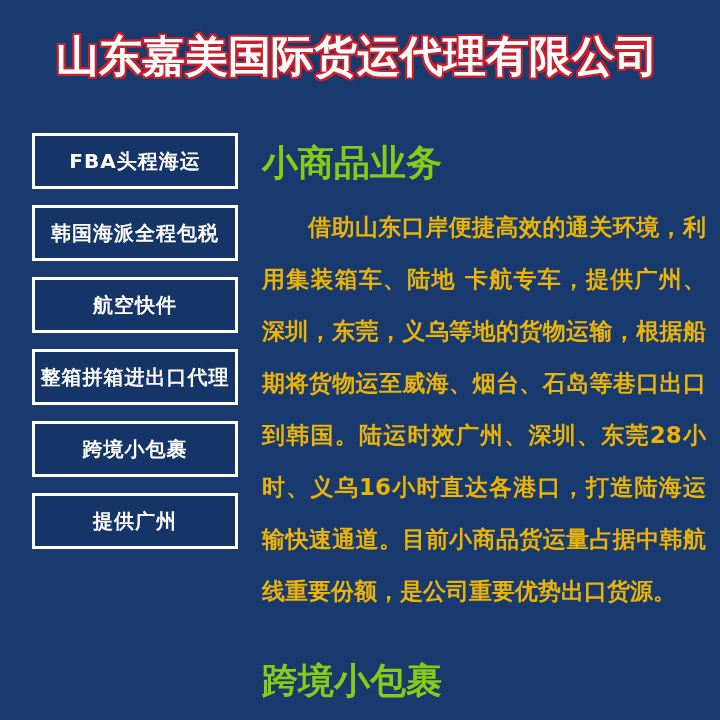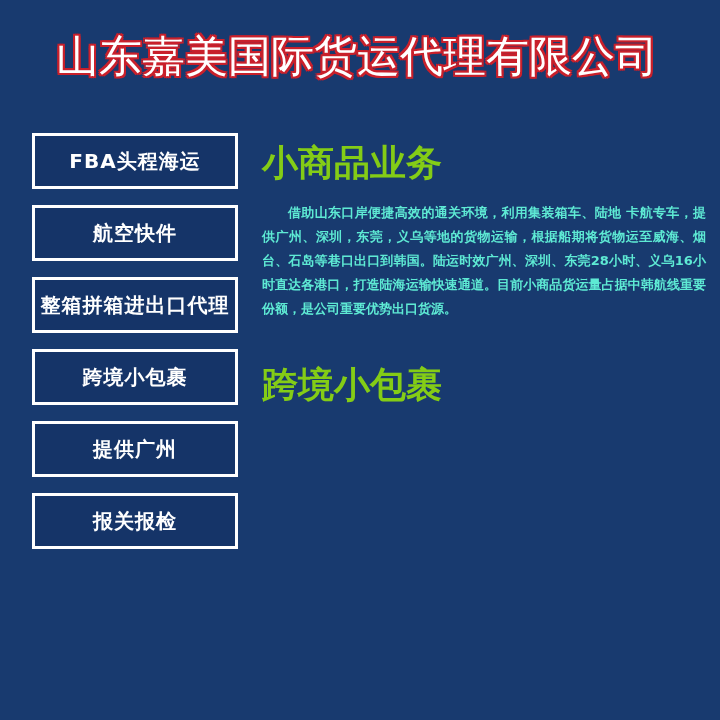--- a/index.html
+++ b/index.html
@@ -5,21 +5,21 @@
   * { margin:0; padding:0; box-sizing:border-box; }
   html,body { width:720px; height:720px; }
   body { font-family:"DejaVu Sans","Liberation Sans",sans-serif; }
   .page {
     position:relative; width:720px; height:720px;
     background:#183a6f; overflow:hidden;
   }
   .title {
     position:absolute; top:28px; left:0; right:6px;
     text-align:center;
-    font-size:43px; font-weight:normal; letter-spacing:0px;
+    font-size:43px; font-weight:bold; letter-spacing:0px;
     color:#ffffff;
     text-shadow:
       -2px -2px 0 #c9202b, 2px -2px 0 #c9202b,
       -2px  2px 0 #c9202b, 2px  2px 0 #c9202b,
       -2px  0   0 #c9202b, 2px  0   0 #c9202b,
        0   -2px 0 #c9202b, 0    2px 0 #c9202b;
     white-space:nowrap;
   }
   .sidebar {
     position:absolute; left:32px; top:133px; width:206px;
@@ -38,42 +38,42 @@
     position:absolute; left:262px; top:133px; width:444px;
     color:#ffffff;
   }
   .section-heading {
     font-size:36px; font-weight:bold; line-height:44px;
     color:#84cc16;
   }
   .section-heading.first { padding-top:8px; }
   .section-body {
     margin-top:16px;
-    font-size:13px; font-weight:bold;
-    line-height:24px;
+    font-size:23px; font-weight:bold;
+    line-height:52px;
     text-indent:2em;
     text-align:justify;
-    color:#5eead4;
+    color:#eab308;
   }
   .section + .section { margin-top:42px; }
 </style>
 </head>
 <body>
 
 <div class="page">
 
   <div class="title">山东嘉美国际货运代理有限公司</div>
 
   <div class="sidebar">
     <div class="sidebar-item">FBA头程海运</div>
+    <div class="sidebar-item">韩国海派全程包税</div>
     <div class="sidebar-item">航空快件</div>
     <div class="sidebar-item">整箱拼箱进出口代理</div>
     <div class="sidebar-item">跨境小包裹</div>
     <div class="sidebar-item">提供广州</div>
-    <div class="sidebar-item">报关报检</div>
   </div>
 
   <div class="content">
 
     <div class="section">
       <div class="section-heading first">小商品业务</div>
       <div class="section-body">借助山东口岸便捷高效的通关环境，利用集装箱车、陆地 卡航专车，提供广州、深圳，东莞，义乌等地的货物运输，根据船期将货物运至威海、烟台、石岛等巷口出口到韩国。陆运时效广州、深圳、东莞28小时、义乌16小时直达各港口，打造陆海运输快速通道。目前小商品货运量占据中韩航线重要份额，是公司重要优势出口货源。</div>
     </div>
 
     <div class="section">

